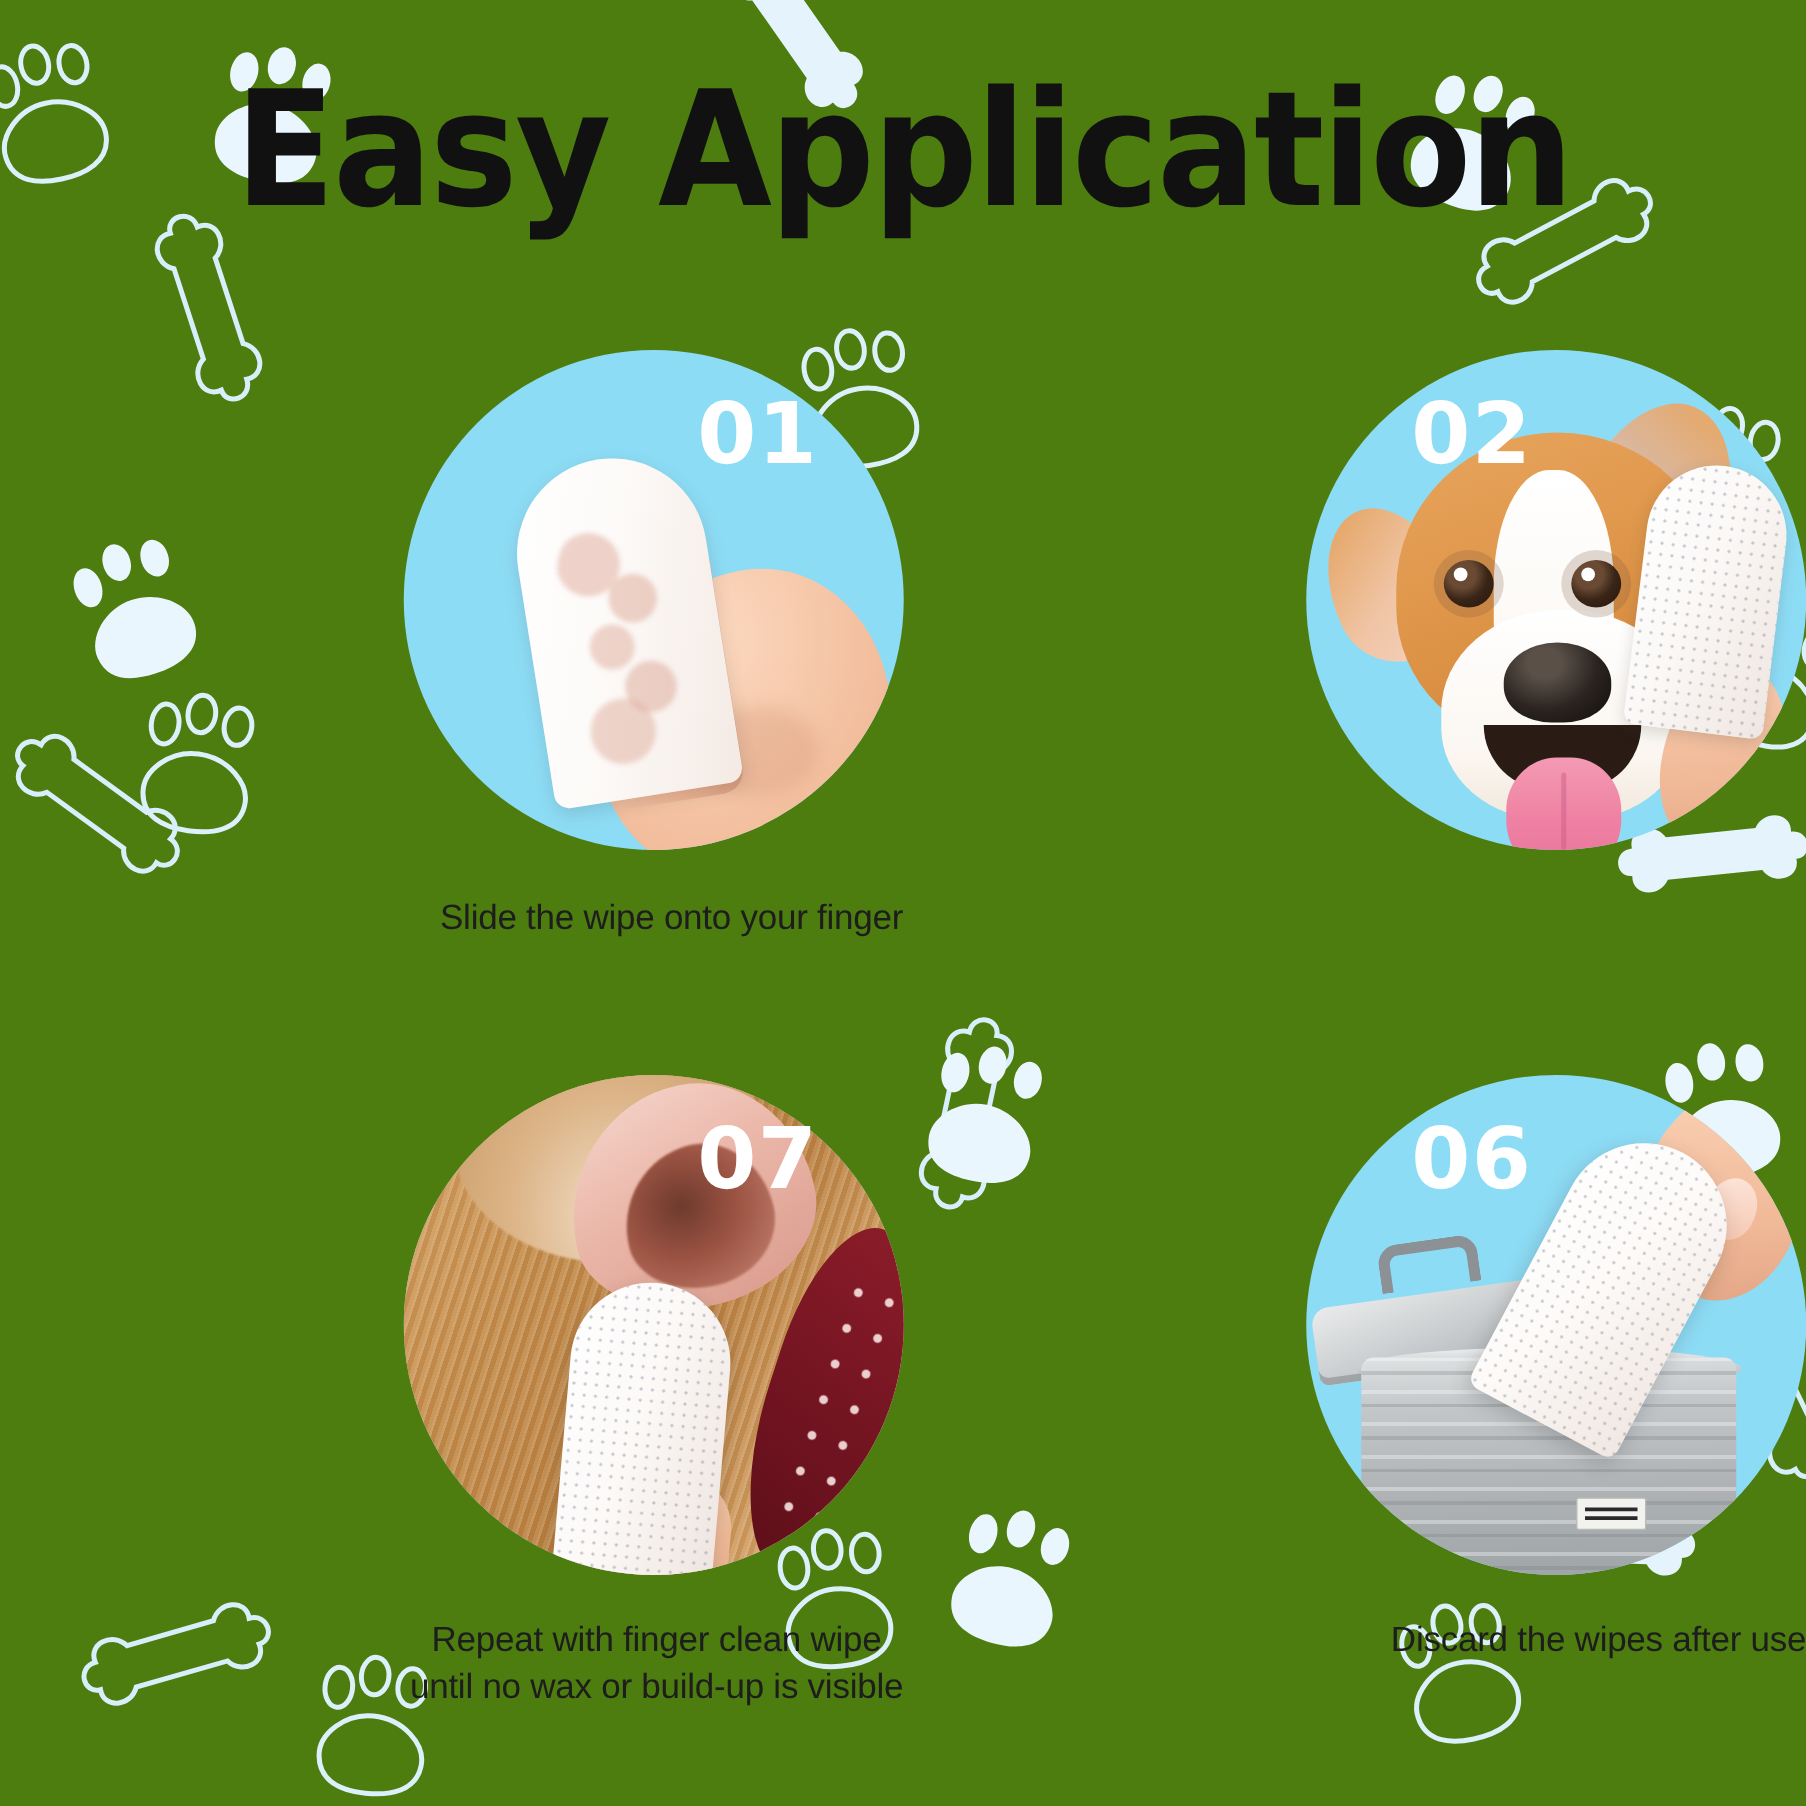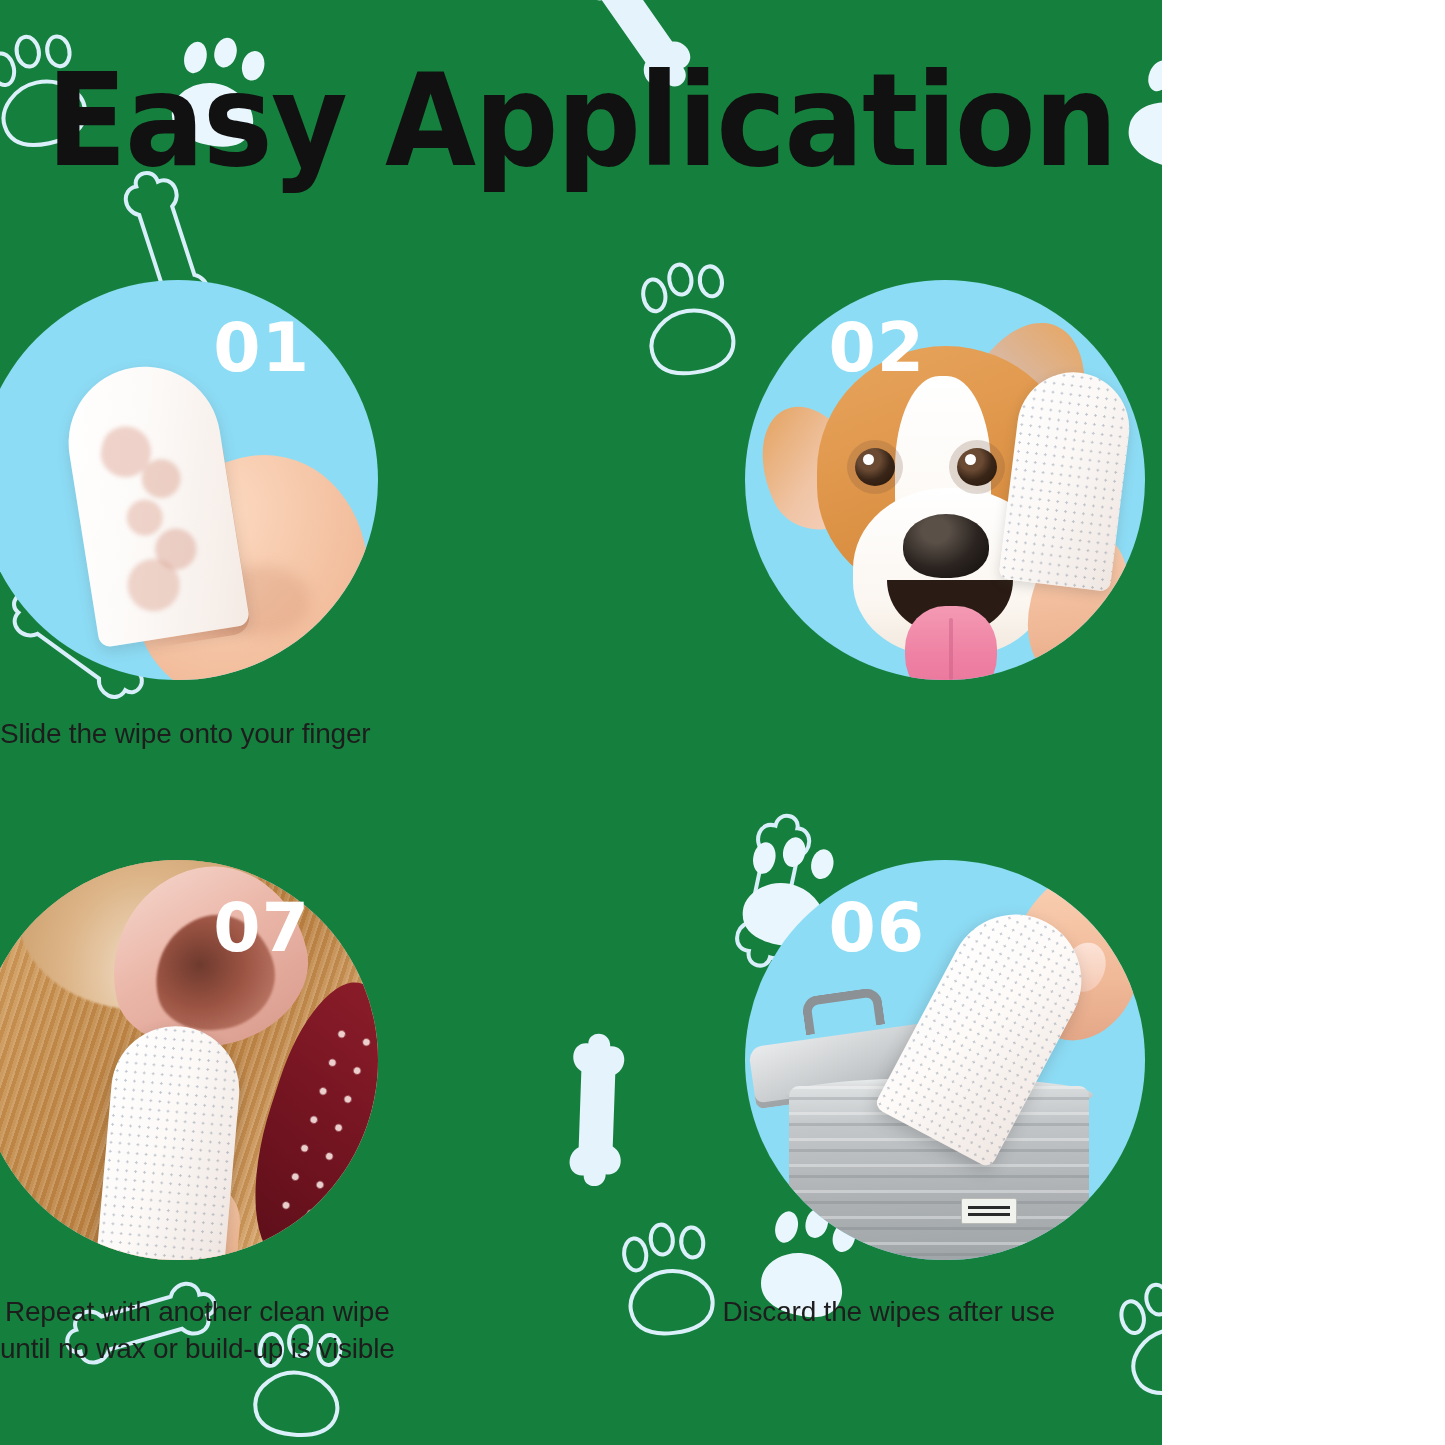--- a/index.html
+++ b/index.html
@@ -6,22 +6,22 @@
 
   html, body {
     width:1445px; height:1445px;
     overflow:hidden;
     background:#ffffff;
     font-family:"Liberation Sans", sans-serif;
   }
 
   #page {
     position:relative;
-    width:1162px; height:1445px;
-    background:#15803d;
+    width:1445px; height:1445px;
+    background:#4d7c0f;
     overflow:hidden;
   }
 
   
   #bg-pattern {
     position:absolute; inset:0;
     z-index:0;
     pointer-events:none;
   }
 
@@ -50,21 +50,21 @@
     z-index:3;
     display:grid;
     grid-template-columns:1fr 1fr;
     grid-template-rows:1fr 1fr;
   }
 
   .step {
     position:relative;
     display:flex;
     flex-direction:column;
-    align-items:flex-start;
+    align-items:flex-end;
   }
 
   .circle-wrap {
     position:relative;
     width:400px; height:400px;
   }
 
   .circle {
     position:absolute; inset:0;
     border-radius:50%;
@@ -542,21 +542,21 @@
             <div class="s3-collar"></div>
             <div class="s3-collar-dots"></div>
             <div class="s3-fingertip"></div>
             <div class="s3-wipe">
               <div class="dots"></div>
             </div>
           </div>
         </div>
         <div class="badge pos-tr">07</div>
       </div>
-      <div class="caption">Repeat with another clean wipe
+      <div class="caption">Repeat with finger clean wipe
 until no wax or build-up is visible</div>
     </div>
 
     <div class="step cell-4">
       <div class="circle-wrap">
         <div class="circle">
           <div class="s4">
             <div class="s4-lid-handle"></div>
             <div class="s4-lid"></div>
             <div class="s4-can-rim"></div>

